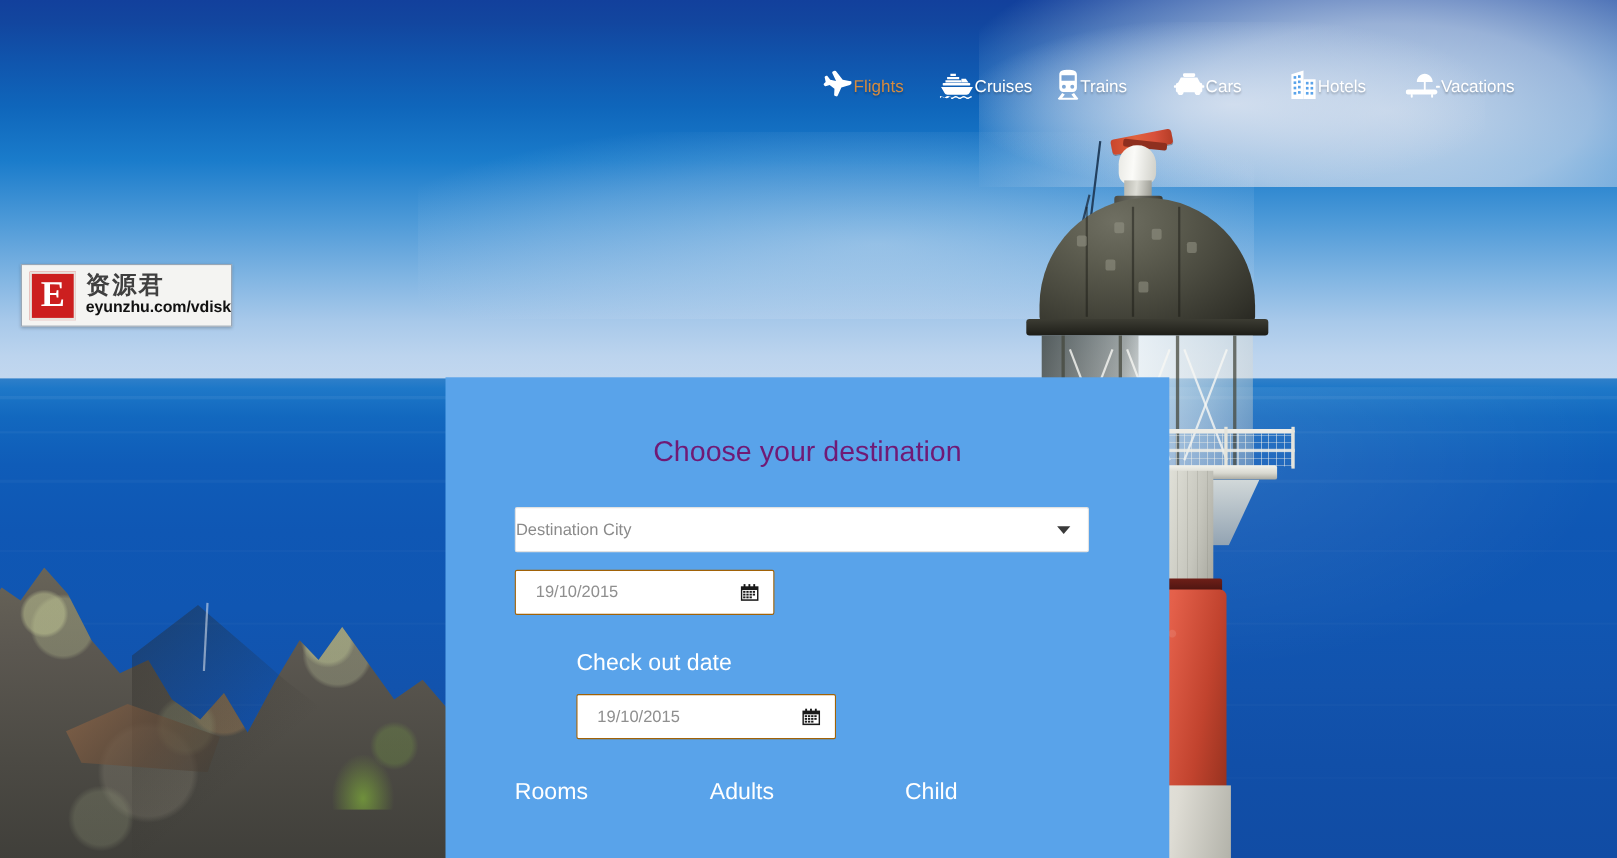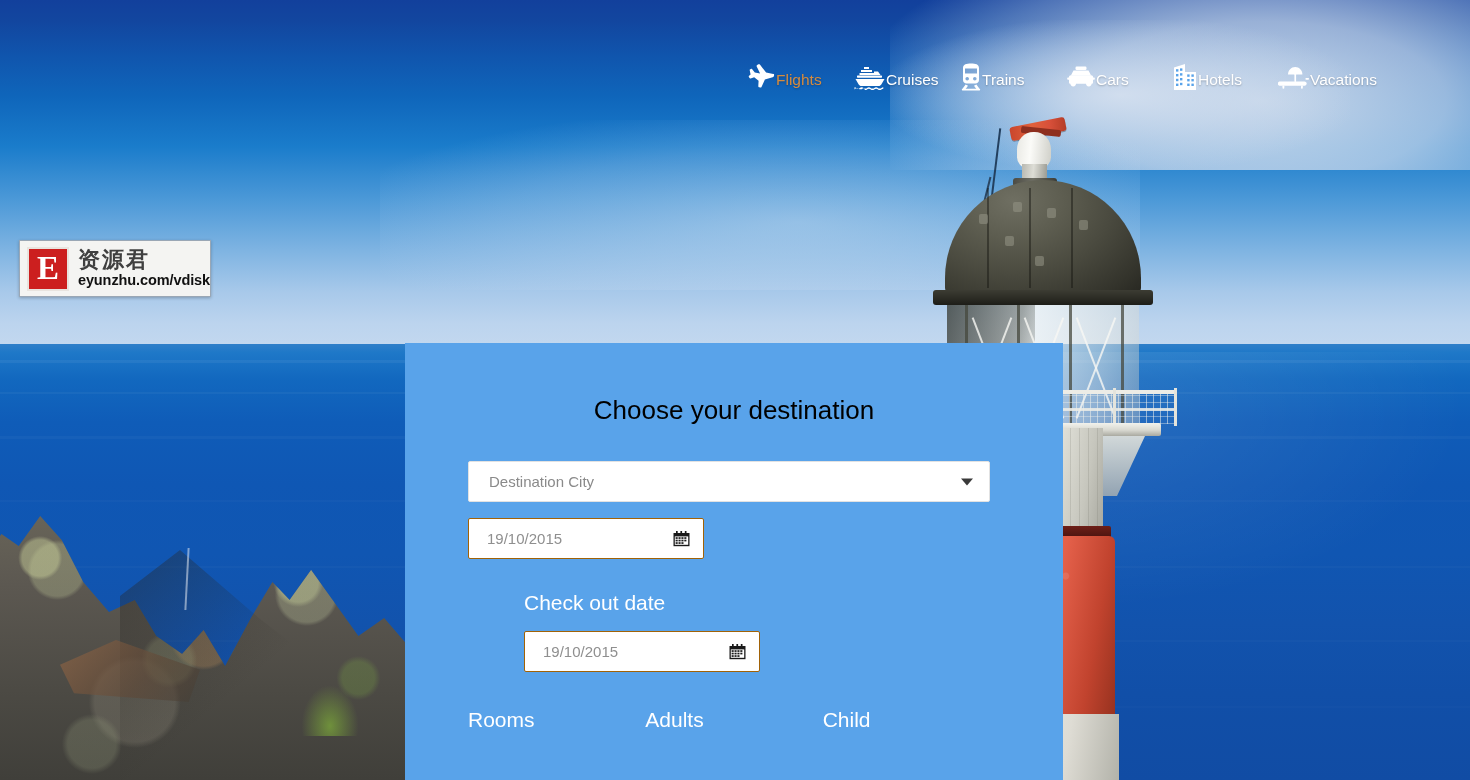--- a/index.html
+++ b/index.html
@@ -328,34 +328,34 @@
   }
 
   
   .panel {
     position: absolute; left: 405px; top: 343px;
     width: 658px; height: 437px;
     background: #59a3ea;
   }
   .panel-title {
     margin-top: 52px; text-align: center;
-    font-size: 26px; color: #000000; font-weight: 400;
+    font-size: 26px; color: #701a75; font-weight: 400;
   }
   .field-row { padding: 0 63px; }
 
   .select-wrap {
     position: relative; margin-top: 35px;
     width: 522px; height: 41px;
     background: #ffffff;
     border: 1px solid #e2e2e2;
     border-radius: 2px;
     display: flex; align-items: center;
   }
   .select-value {
-    padding-left: 20px; font-size: 15px; color: #8a8a8a;
+    padding-left: 0; font-size: 15px; color: #8a8a8a;
   }
   .caret {
     position: absolute; right: 16px; top: 50%; transform: translateY(-50%);
     width: 0; height: 0;
     border-left: 6px solid transparent;
     border-right: 6px solid transparent;
     border-top: 7px solid #3a3a3a;
   }
 
   .date-label {

